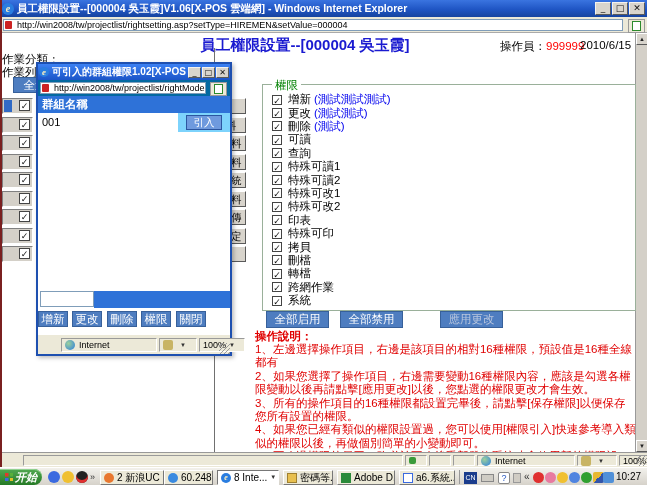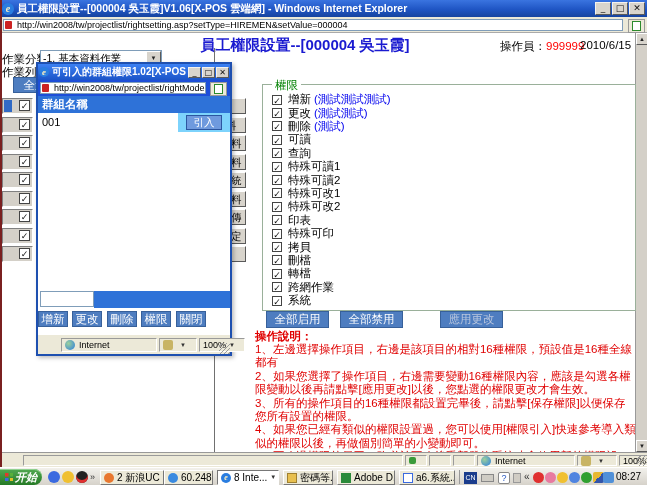--- a/index.html
+++ b/index.html
@@ -41,21 +41,21 @@
   .fieldset{border:1px solid #9ab09a;}
   .legend{background:#fff;color:#008000;font-size:11.5px;padding:0 3px;}
   .permrow{height:13.4px;font-size:11.5px;white-space:nowrap;display:flex;align-items:center;}
   .permrow .cb{width:10px;height:10px;margin:0 6px 0 0;flex:none;}
   .pnote{color:#0000ee;margin-left:3px;}
   .instr{font-size:11.5px;line-height:13.4px;color:#e00000;}
   
   .popup{left:36px;top:62px;width:196px;height:294px;background:#fff;border:2px solid #1e50b0;box-sizing:border-box;box-shadow:2px 2px 4px rgba(0,0,0,0.25);}
   .p-titlebar{left:0;top:0;width:192px;height:16px;background:linear-gradient(180deg,#3c81f3,#1b54c8);color:#fff;font-size:10px;font-weight:bold;display:flex;align-items:center;padding:0 1px;box-sizing:border-box;}
   .p-btn{width:13px;height:11px;margin-left:1px;background:#d8d4cc;border:1px solid #f4f2ee;border-right-color:#5a5a5a;border-bottom-color:#5a5a5a;font:8px/9px "DejaVu Sans",sans-serif;color:#111;text-align:center;box-sizing:border-box;}
-  .p-addr{left:0;top:16px;width:192px;height:23px;background:#1d4ed8;}
+  .p-addr{left:0;top:16px;width:192px;height:23px;background:#0369a1;}
   .p-header{left:0;top:32px;width:192px;height:17px;background:#2e72d8;color:#fff;font-size:11.5px;font-weight:bold;line-height:17px;padding-left:4px;box-sizing:border-box;}
   .p-row{left:0;top:49px;width:192px;height:19px;background:#fff;font-size:11px;line-height:19px;}
   .p-row-action{position:absolute;right:0;top:0;width:52px;height:19px;background:#7dd3fc;}
   .import-btn{position:absolute;right:8px;top:2px;width:36px;height:15px;background:#6f9ade;border:1px solid #2c56a0;color:#fff;font-size:10.5px;line-height:13px;text-align:center;box-sizing:border-box;}
   .p-status{left:0;top:270px;width:192px;height:20px;background:#ece9d8;border-top:1px solid #fff;box-sizing:border-box;}
   .cell{position:absolute;border:1px solid #9a9a9a;border-right-color:#fff;border-bottom-color:#fff;background:#ece9d8;font-size:9px;color:#000;display:flex;align-items:center;padding:0 3px;box-sizing:border-box;white-space:nowrap;margin-left:21px;}
   .globe{display:inline-block;width:10px;height:10px;border-radius:50%;background:radial-gradient(circle at 35% 35%,#9cd09c,#2a7de0);margin-right:4px;flex:none;}
   .grip{background:repeating-linear-gradient(135deg,transparent 0 2px,#9a9a9a 2px 3px);}
   .mini-dd{font-size:6px;color:#333;margin-left:3px;}
   
@@ -102,24 +102,20 @@
     <div class="sb-btn" style="position:absolute;left:0;bottom:0;">▼</div>
   </div>
 
   <div class="a heading" style="left:130px;top:36px;width:350px;">員工權限設置--[000004 吳玉霞]</div>
   <div class="a oplabel" style="left:500px;top:39px;">
     <span>操作員：</span><span class="opval">999999</span>
   </div>
   <div class="a oplabel" style="left:580px;top:39px;">2010/6/15</div>
 
   <div class="a small-label" style="left:2px;top:52px;">作業分類：</div>
-  <div class="a dropdown" style="left:40px;top:50px;width:122px;height:16px;">
-    <span>-1. 基本資料作業</span>
-    <span class="dd-btn">▼</span>
-  </div>
   <div class="a small-label" style="left:2px;top:65px;">作業列表</div>
   <div class="a btn-blue" style="left:13px;top:77px;width:44px;height:16px;line-height:14px;">全選</div>
 
   <div class="a" style="left:2px;top:98px;">
     <div class="lcell">
         <span class="sel-mark"></span>
         <span class="cb">✓</span>
       </div>
     <div class="lcell">
         <span class="cb">✓</span>
@@ -359,16 +355,16 @@
     <span class="a" style="left:498px;top:4px;width:12px;height:12px;background:#fff;border:1px solid #888;border-radius:2px;color:#2a5ac0;font-size:9px;line-height:11px;text-align:center;box-sizing:border-box;">?</span>
     <span class="a" style="left:513px;top:5px;width:8px;height:10px;background:#d0ccc4;border:1px solid #999;box-sizing:border-box;"></span>
     <span class="a" style="left:524px;top:3px;font-size:10px;color:#333;">«</span>
     <span class="tray-ico" style="left:533px;background:#e03030;"></span>
     <span class="tray-ico" style="left:545px;background:#e87aa0;"></span>
     <span class="tray-ico" style="left:557px;background:#f0c030;"></span>
     <span class="tray-ico" style="left:569px;background:#4f84e0;"></span>
     <span class="tray-ico" style="left:581px;background:#30a030;"></span>
     <span class="tray-ico" style="left:593px;background:linear-gradient(135deg,#e8b830 50%,#3355aa 50%);border-radius:2px;"></span>
     <span class="tray-ico" style="left:603px;background:#5090d8;border-radius:2px;"></span>
-    <span class="clock" style="left:616px;">08:27</span>
+    <span class="clock" style="left:616px;">10:27</span>
   </div>
 
 </div>
 
 </body></html>

